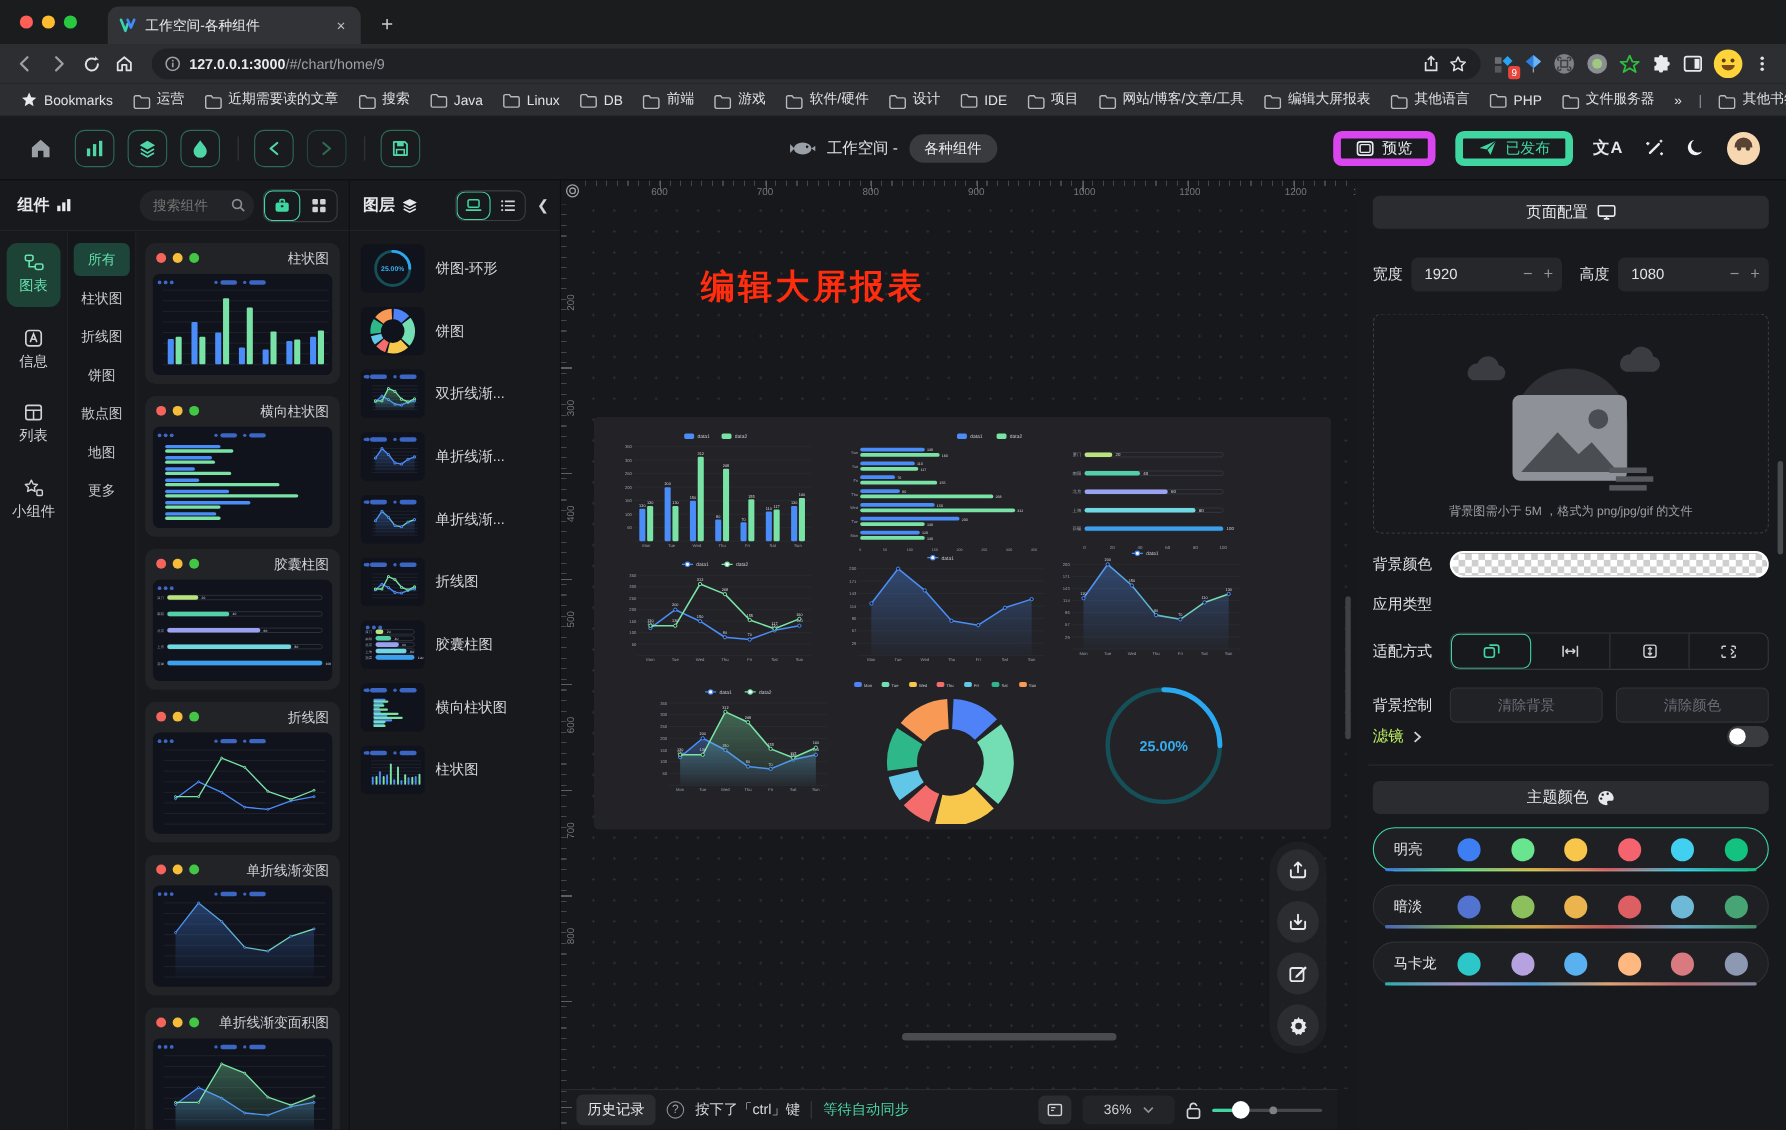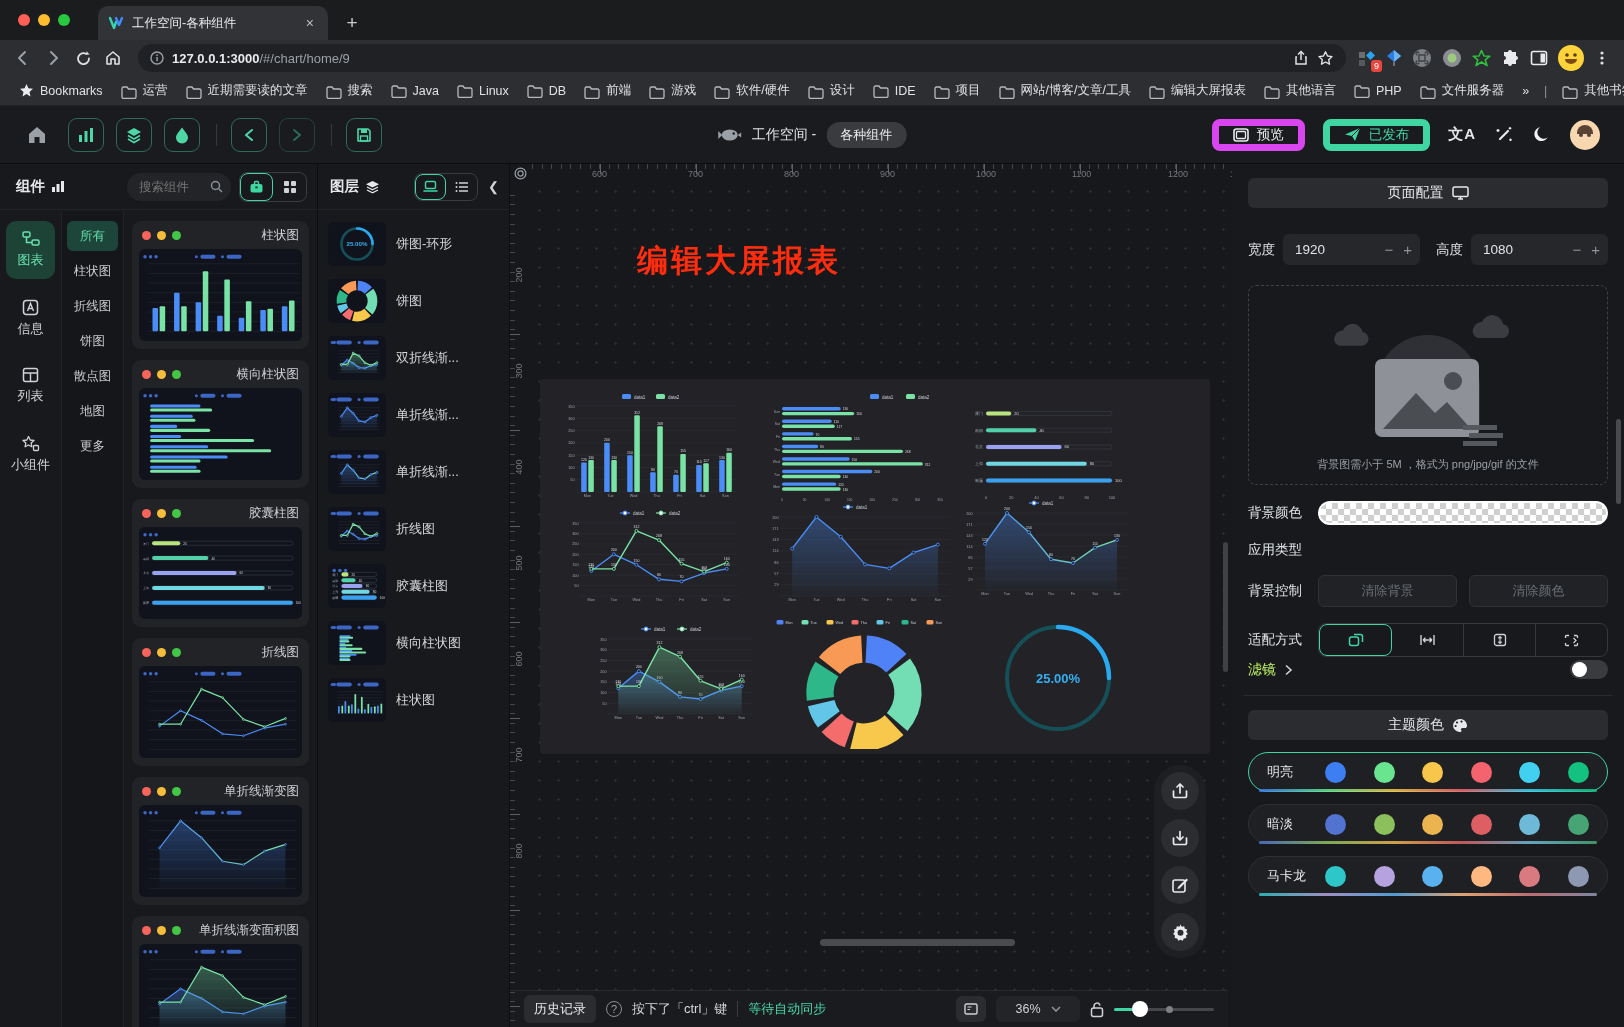--- a/index.html
+++ b/index.html
@@ -88,21 +88,21 @@
   .ruler-v span{position:absolute;left:1px;font-size:9px;color:#74777d;transform:rotate(-90deg);transform-origin:center}
   .grid{position:absolute;left:20px;top:18px;right:0;bottom:37px;
     background-image:radial-gradient(circle,#2c2d31 1px,transparent 1.3px);background-size:19px 19px}
   .bigtitle{position:absolute;left:107px;top:58px;font-size:31px;font-weight:bold;color:#ff2d0e;letter-spacing:3px}
   .dash{position:absolute;left:10px;top:197px;width:670px;height:375px;background:#232327;border-radius:4px}
   .dash svg{position:absolute}
   .fab{position:absolute;right:26px;top:583px;width:52px;padding:7px 0;background:rgba(32,33,36,.92);border-radius:26px;display:flex;flex-direction:column;align-items:center;gap:9px}
   .fbtn{width:38px;height:38px;border-radius:50%;background:#2c2d31;display:flex;align-items:center;justify-content:center}
   .hscroll{position:absolute;left:290px;bottom:44px;width:195px;height:7px;border-radius:4px;background:#4a4b4f}
   .vscroll{position:absolute;right:4px;top:360px;width:5px;height:130px;border-radius:3px;background:#404145}
-  .bbar{position:absolute;left:0;right:4px;bottom:0;height:37px;background:#1a1b1e;border-top:1px solid #2a2b2f;display:flex;align-items:center;gap:10px;padding:0 14px;font-size:13px}
+  .bbar{position:absolute;left:0;right:16px;bottom:0;height:37px;background:#1a1b1e;border-top:1px solid #2a2b2f;display:flex;align-items:center;gap:10px;padding:0 14px;font-size:13px}
   .histbtn{background:#2b2c2f;border-radius:6px;padding:5px 10px;color:#e6e8ea}
   .helpc{width:16px;height:16px;border:1.4px solid #8a8d92;border-radius:50%;color:#9aa0a6;font-size:11px;display:flex;align-items:center;justify-content:center}
   .keyhint{color:#d6d8db}
   .bdiv{width:1px;height:16px;background:#3a3b3e}
   .sync{color:#4ad6a5}
   .panelbtn{margin-left:auto;width:30px;height:26px;background:#2b2c2f;border-radius:6px;display:flex;align-items:center;justify-content:center}
   .zoomsel{width:84px;height:26px;background:#232427;border-radius:6px;display:flex;align-items:center;justify-content:center;gap:10px;color:#cfd2d6;font-size:12.5px}
   .slider{position:relative;width:100px;height:3px;background:#46474b;border-radius:2px}
   .slider .fill{position:absolute;left:0;top:0;height:3px;width:26px;background:#3fd6a2;border-radius:2px}
   .slider .knob{position:absolute;left:18px;top:-7px;width:16px;height:16px;background:#fff;border-radius:50%}
@@ -1594,25 +1594,20 @@
         <div class="uphint">背景图需小于 5M ，格式为 png/jpg/gif 的文件</div>
       </div>
       <div class="rrow">
         <span class="rlabel">背景颜色</span>
         <span class="swatch"></span>
       </div>
       <div class="rrow">
         <span class="rlabel">应用类型</span>
       </div>
       <div class="rrow">
-        <span class="rlabel">背景控制</span>
-        <span class="clrbtn">清除背景</span>
-        <span class="clrbtn">清除颜色</span>
-      </div>
-      <div class="rrow">
         <span class="rlabel">适配方式</span>
         <span class="fitseg">
           <span class="cell active">
             <svg width="16" height="14" viewBox="0 0 16 14">
                 <rect x="1.5" y="4" width="9" height="8.5" rx="2" stroke="#3fd6a2" stroke-width="1.5" fill="none"></rect>
                 <path d="M6 1.5 h6.5 a2 2 0 0 1 2 2 V9" stroke="#3fd6a2" stroke-width="1.5" fill="none"></path>
               </svg>
           </span>
           <span class="cell">
             <svg width="17" height="12" viewBox="0 0 17 12">
@@ -1626,20 +1621,25 @@
                 <path d="M7 3.5 V10.5 M7 3.5 L5.2 5.3 M7 3.5 L8.8 5.3 M7 10.5 L5.2 8.7 M7 10.5 L8.8 8.7" stroke="#cfd2d6" stroke-width="1.2" fill="none"></path>
               </svg>
           </span>
           <span class="cell">
             <svg width="15" height="13" viewBox="0 0 15 13">
                 <path d="M1.5 4 V2.5 a1 1 0 0 1 1 -1 H5 M10 1.5 h2.5 a1 1 0 0 1 1 1 V4 M13.5 9 v1.5 a1 1 0 0 1 -1 1 H10 M5 11.5 H2.5 a1 1 0 0 1 -1 -1 V9" stroke="#cfd2d6" stroke-width="1.3" fill="none"></path>
                 <path d="M9.5 4 L12 6.5 L9.5 9" stroke="#cfd2d6" stroke-width="1.2" fill="none"></path>
               </svg>
           </span>
         </span>
+      </div>
+      <div class="rrow">
+        <span class="rlabel">背景控制</span>
+        <span class="clrbtn">清除背景</span>
+        <span class="clrbtn">清除颜色</span>
       </div>
       <div class="filterrow">
         <span>滤镜</span>
         <svg width="9" height="12" viewBox="0 0 9 12">
             <path d="M2 1.5 L7 6 L2 10.5" stroke="#cfd2d6" stroke-width="1.6" fill="none"></path>
           </svg>
         <span class="toggle">
             <span class="kn"></span>
           </span>
       </div>

